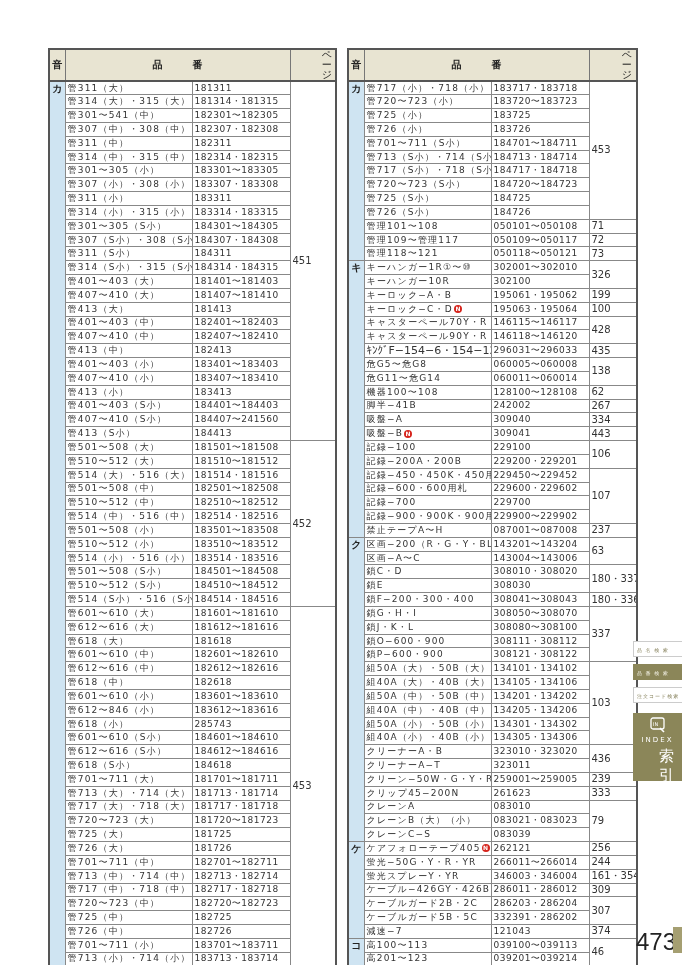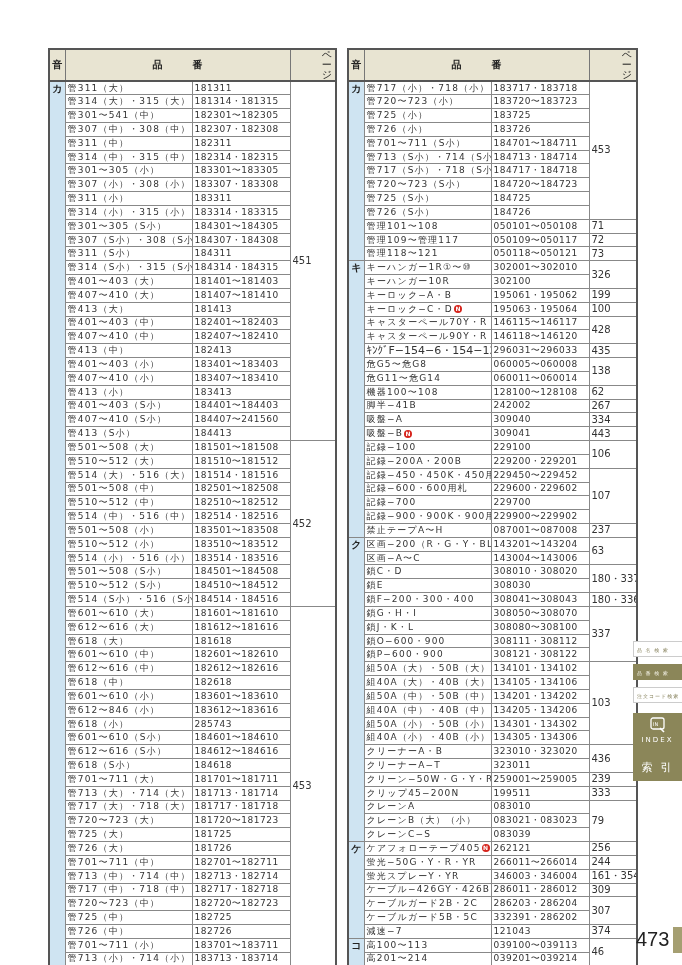--- a/index.html
+++ b/index.html
@@ -96,27 +96,27 @@
       color: #fff;
       text-align: center;
       padding-top: 4px;
     }
     .index-icon {
       display: block;
       margin: 0 auto;
       width: 16px; height: 16px;
     }
     .index-en { display: block; font-size: 7px; letter-spacing: 2px; margin-top: 3px; }
-    .index-jp { display: block; font-size: 11px; letter-spacing: 8px; margin-top: 16px; padding-left: 6px; }
+    .index-jp { display: block; font-size: 15px; letter-spacing: 8px; margin-top: 3px; padding-left: 6px; text-align: right; }
 
     .page-number {
       position: absolute;
       left: 636px;
       top: 928px;
-      font-size: 20px;
+      font-size: 24px;
       color: #222;
       font-family: "Liberation Sans", sans-serif;
       text-align: center;
     }
     .page-tab {
       position: absolute;
       left: 673px;
       top: 927px;
       width: 9px;
       height: 26px;
@@ -645,21 +645,21 @@
         <td class="name"><span>クリーナーA−T</span></td>
         <td class="code">323011</td>
       </tr>
       <tr>
         <td class="name"><span>クリーン−50W・G・Y・R・BL</span></td>
         <td class="code">259001〜259005</td>
         <td class="page" rowspan="1">239</td>
       </tr>
       <tr>
         <td class="name"><span>クリップ45−200N</span></td>
-        <td class="code">199511</td>
+        <td class="code">261623</td>
         <td class="page" rowspan="1">333</td>
       </tr>
       <tr>
         <td class="name"><span>クレーンA</span></td>
         <td class="code">083010</td>
         <td class="page" rowspan="3">79</td>
       </tr>
       <tr>
         <td class="name"><span>クレーンB（大）（小）</span></td>
         <td class="code">083021・083023</td>
@@ -703,21 +703,21 @@
         <td class="code">121043</td>
         <td class="page" rowspan="1">374</td>
       </tr>
       <tr>
         <td class="kana" rowspan="2">コ</td>
         <td class="name"><span>高100〜113</span></td>
         <td class="code">039100〜039113</td>
         <td class="page" rowspan="2">46</td>
       </tr>
       <tr>
-        <td class="name"><span>高201〜214</span></td>
+        <td class="name"><span>高201〜123</span></td>
         <td class="code">039201〜039214</td>
       </tr>
     </tbody>
 </table>
 
 <nav class="side-nav">
   <a class="side-btn">品 名 検 索</a>
   <a class="side-btn active">品 番 検 索</a>
   <a class="side-btn">注文コード検索</a>
   <div class="index-block">

